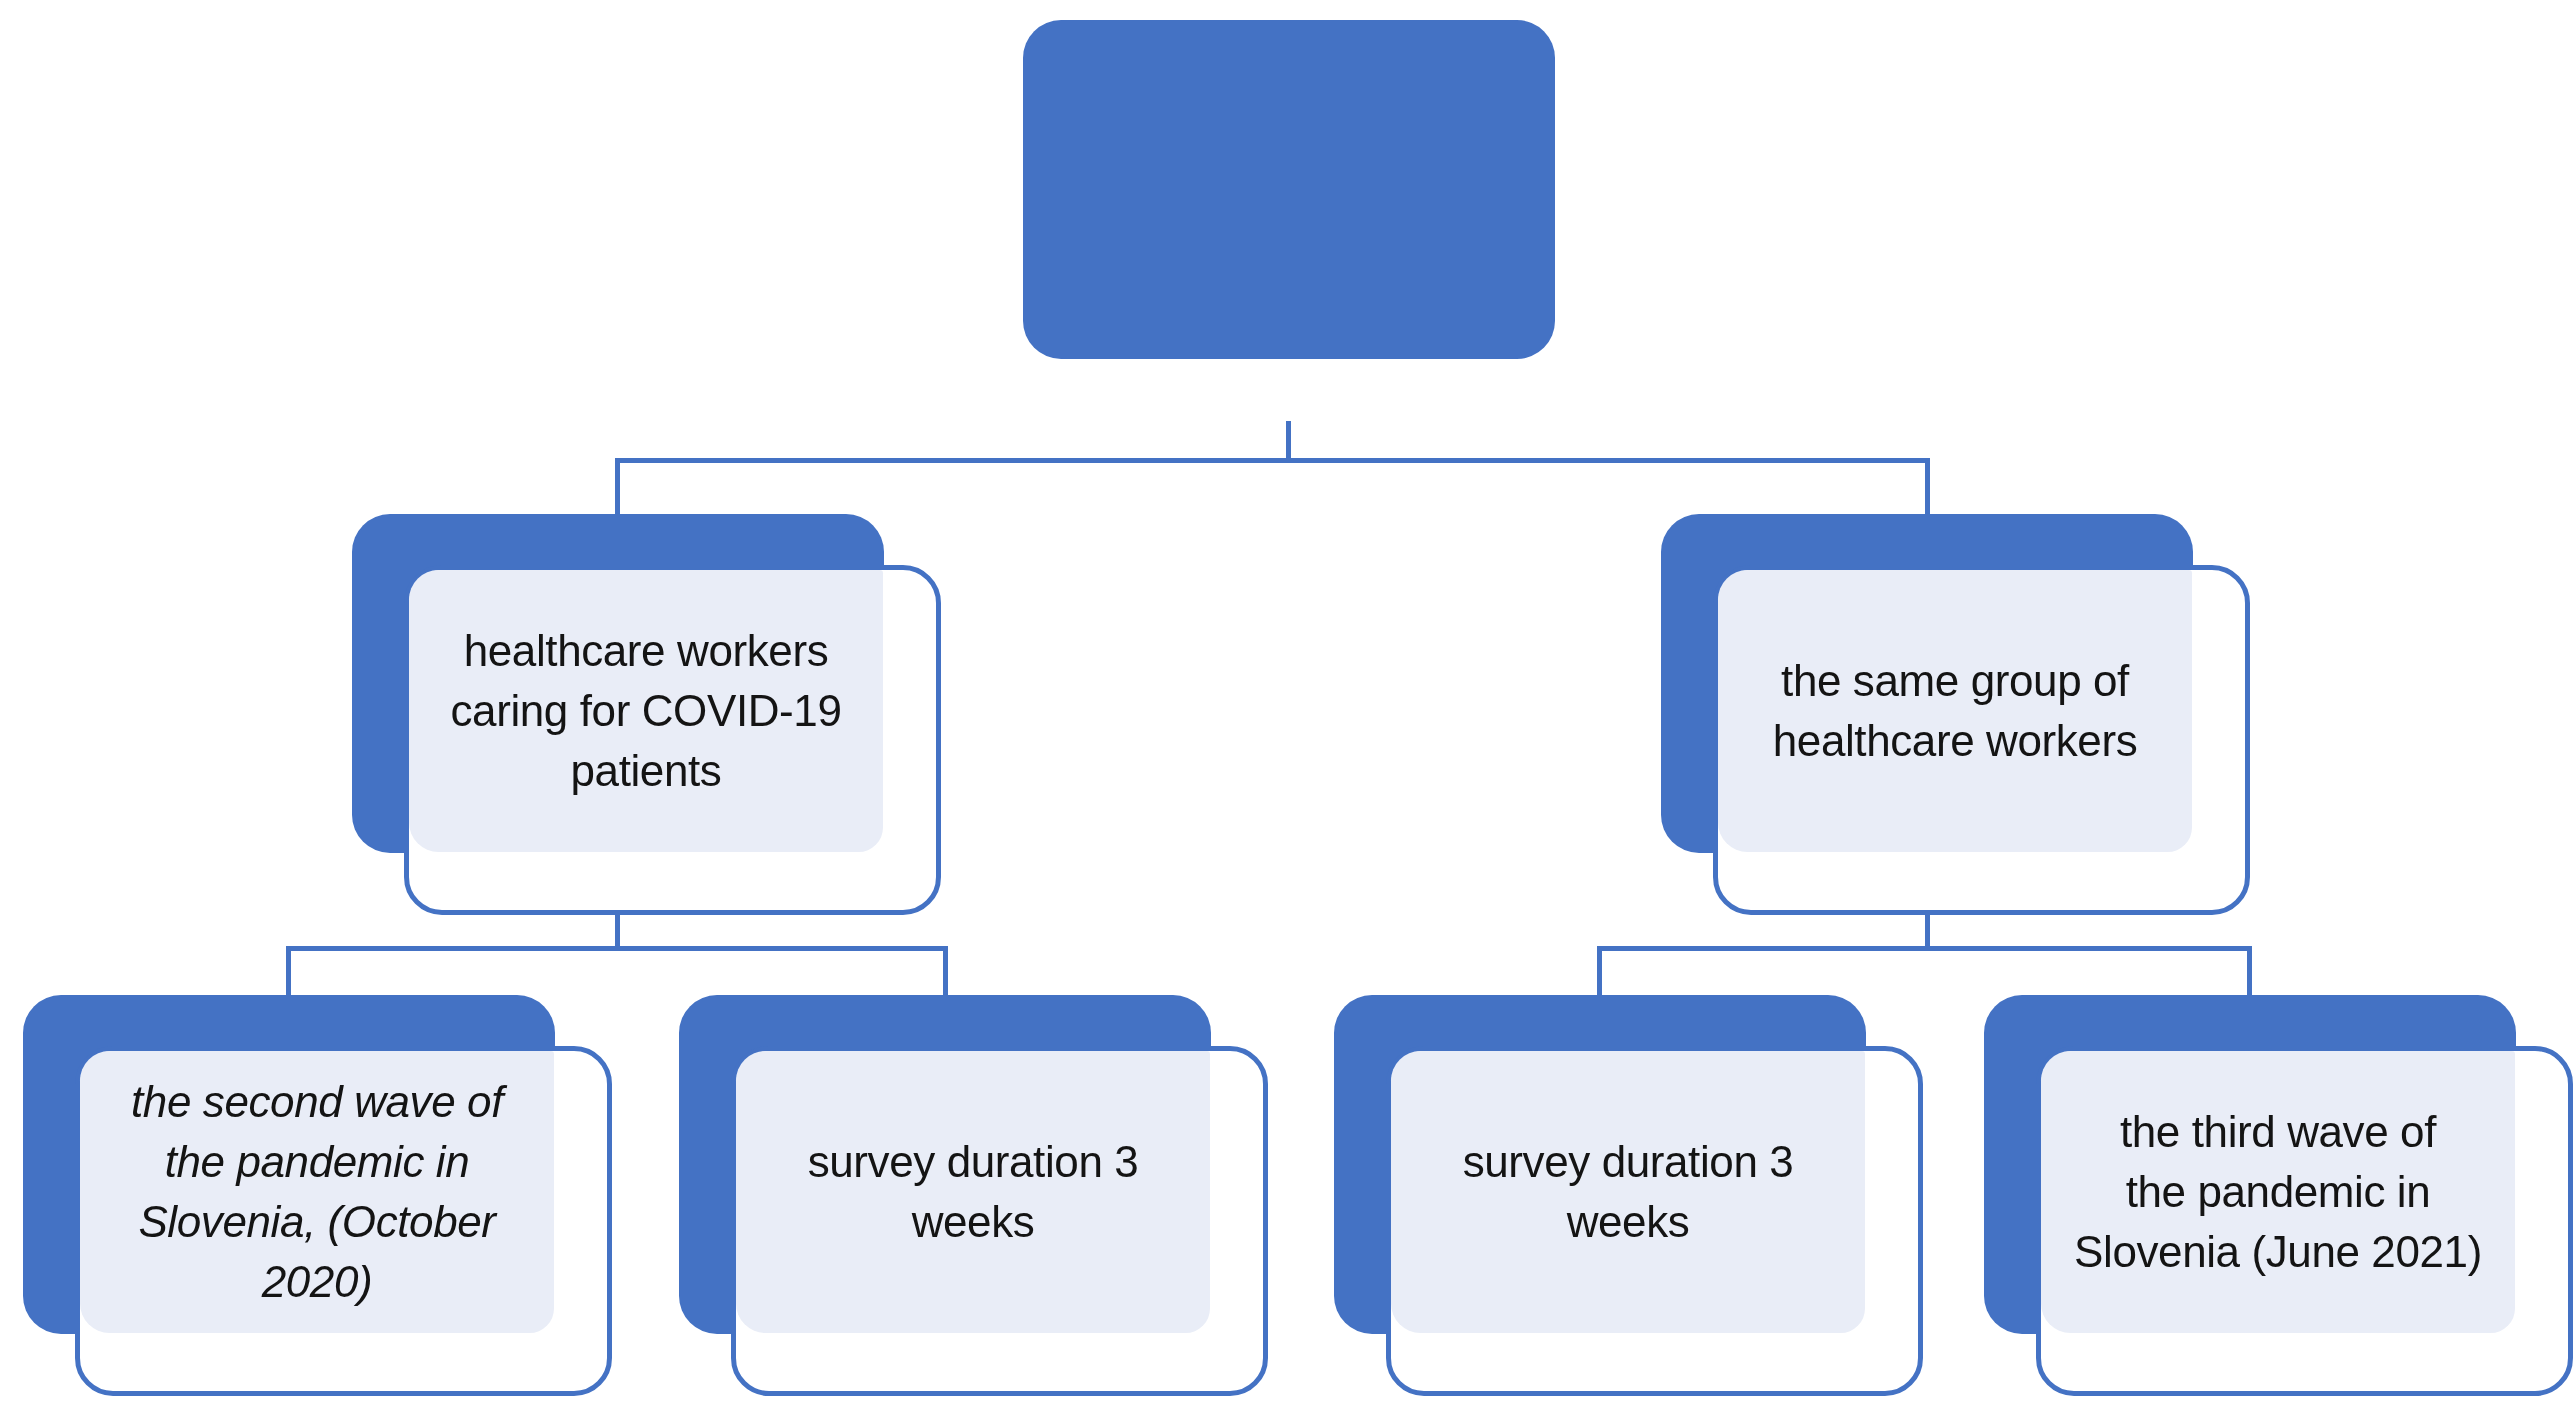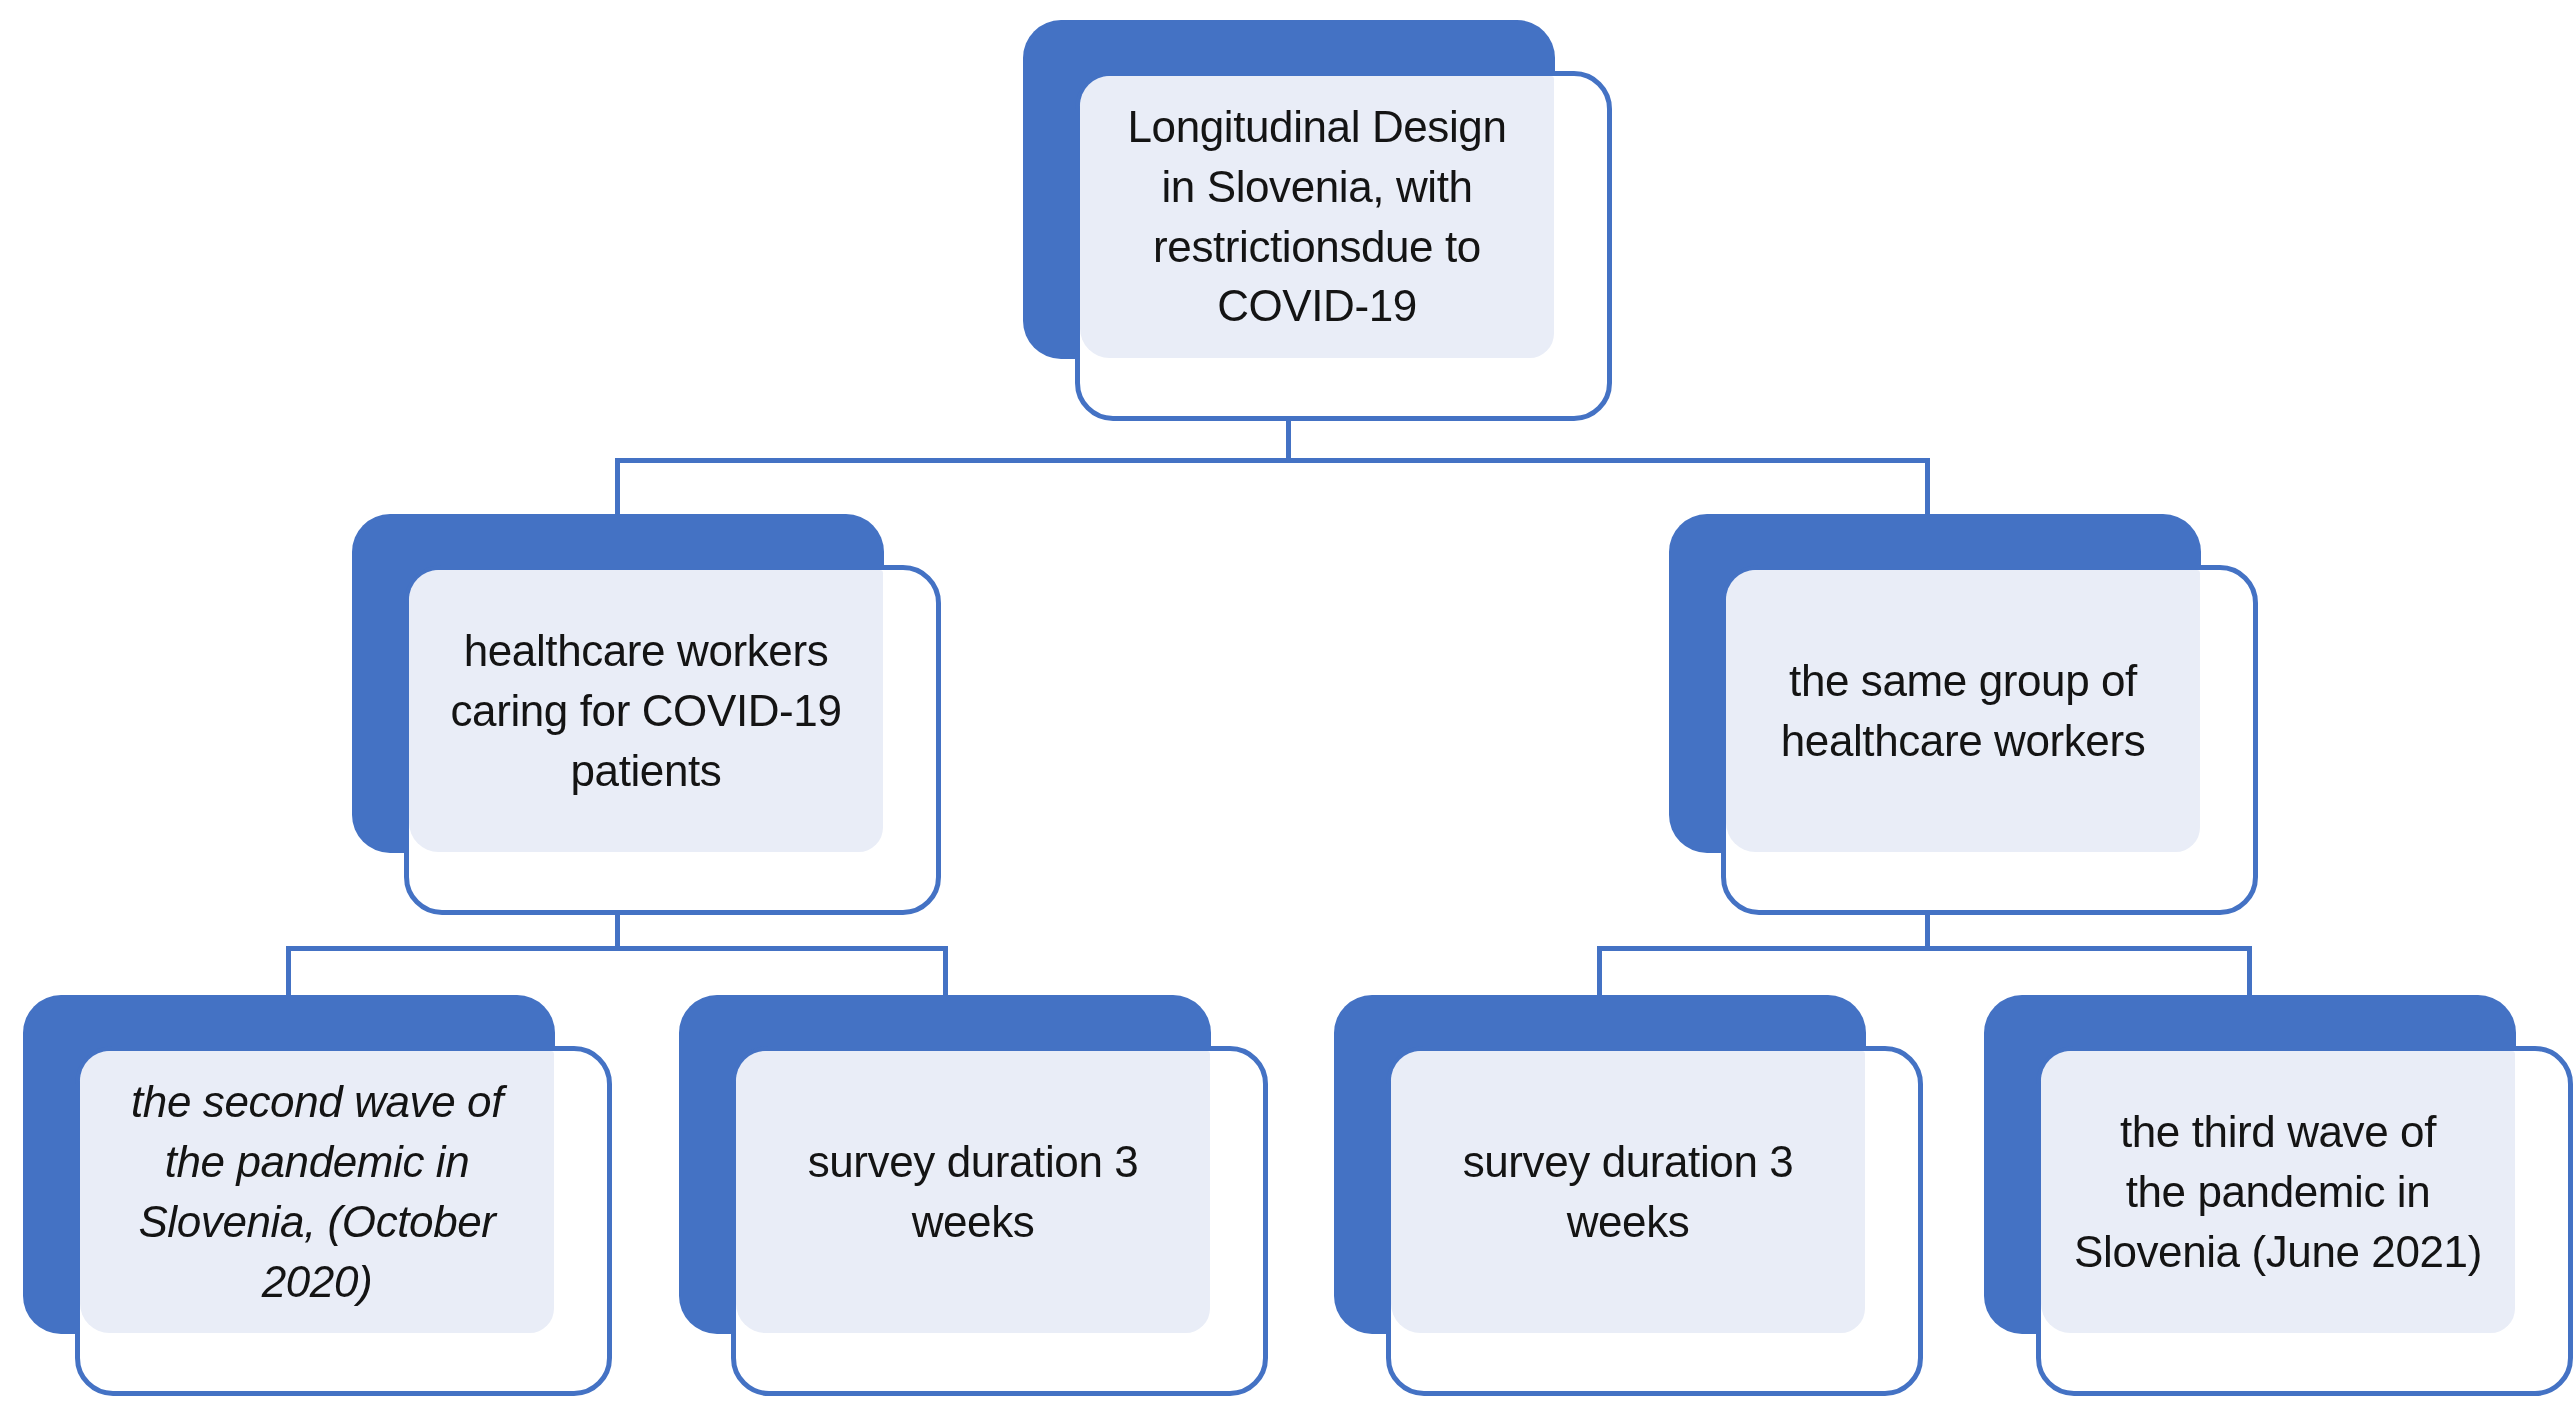--- a/index.html
+++ b/index.html
@@ -21,21 +21,21 @@
     position:absolute;left:0;top:0;width:474px;height:282px;
     background:#E9EDF7;border-radius:29.5px 3.3px 24.5px 29.5px;
     display:flex;align-items:center;justify-content:center;
     text-align:center;padding:0 13px;box-sizing:border-box;
     white-space:pre-line;font-size:44px;line-height:1.36;
     letter-spacing:-0.4px;color:#141414;
   }
   
   .pos-top{left:1023px;top:19.6px;}
   .pos-ml {left:352px; top:514px;}
-  .pos-mr {left:1661px;top:514px;margin-left:8px;}
+  .pos-mr {left:1661px;top:514px;}
   .pos-b1 {left:23px;  top:995px;font-style:italic;}
   .pos-b2 {left:679px; top:995px;}
   .pos-b3 {left:1334px;top:995px;}
   .pos-b4 {left:1984px;top:995px;}
   
   .seg{position:absolute;background:#4472C4;}
   .t1-stub {left:1286px;top:421px; width:4.9px;   height:38px;}
   .t1-bar  {left:615px; top:458px; width:1314px;height:4.9px;}
   .t1-dl   {left:615px; top:458px; width:4.9px;   height:56px;}
   .t1-dr   {left:1925px;top:458px; width:4.9px;   height:56px;}
@@ -59,26 +59,20 @@
 <div class="seg t2l-bar"></div>
 <div class="seg t2l-dl"></div>
 <div class="seg t2l-dr"></div>
 <div class="seg t2r-stub"></div>
 <div class="seg t2r-bar"></div>
 <div class="seg t2r-dl"></div>
 <div class="seg t2r-dr"></div>
 
 <div class="node pos-top">
   <div class="back"></div>
-  <div class="front">
-    <div class="panel">Longitudinal Design
-in Slovenia, with
-restrictionsdue to
-COVID-19</div>
-  </div>
 </div>
 
 <div class="node pos-ml">
   <div class="back"></div>
   <div class="front">
     <div class="panel">healthcare workers
 caring for COVID-19
 patients</div>
   </div>
 </div>

